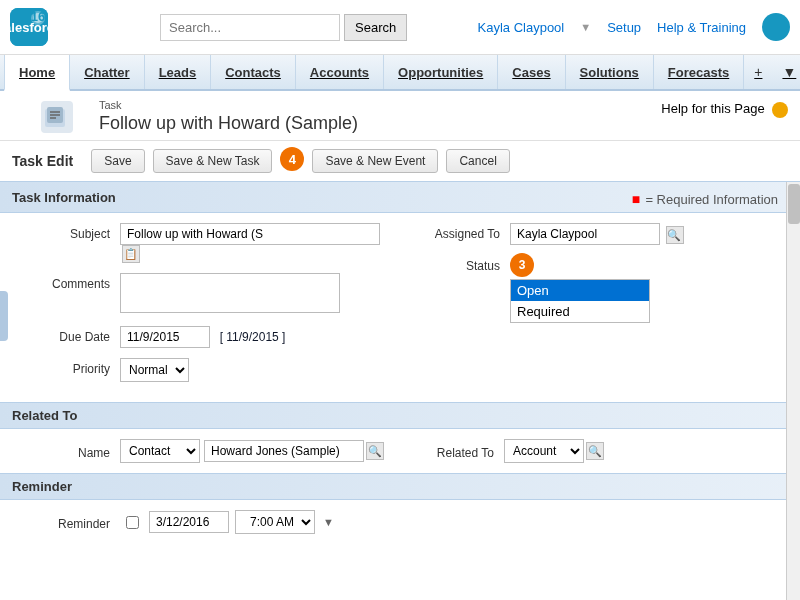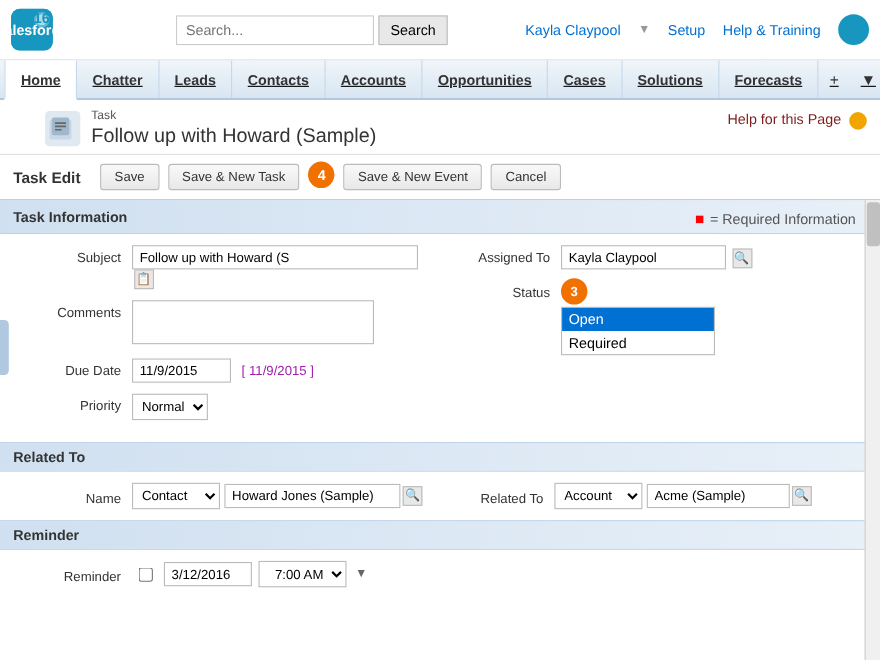--- a/index.html
+++ b/index.html
@@ -152,21 +152,21 @@
       border-radius: 4px;
       display: flex;
       align-items: center;
       justify-content: center;
       font-size: 16px;
     }
     .help-link {
       position: absolute;
       right: 12px;
       top: 10px;
-      color: #7f1d1d;
+      color: #000000;
       font-size: 12px;
       cursor: pointer;
       margin-left: 44px;
     }
     .help-icon-circle {
       display: inline-block;
       width: 16px;
       height: 16px;
       background: #f0a500;
       border-radius: 50%;
@@ -308,21 +308,21 @@
       cursor: pointer;
       text-align: center;
       line-height: 16px;
       font-size: 11px;
       vertical-align: middle;
       margin-left: 2px;
     }
 
     .date-bracket {
       font-size: 12px;
-      color: #a21caf;
+      color: #0f172a;
       margin-left: 6px;
     }
 
     
     .reminder-row {
       display: flex;
       align-items: center;
       gap: 6px;
       padding: 10px 20px;
       background: white;
@@ -414,21 +414,21 @@
   <div class="nav-item">Forecasts</div>
   <div class="nav-plus">+</div>
   <div class="nav-down">▼</div>
 </div>
 
 <div class="page-content" style="position:relative;">
 
   <div class="side-indicator"></div>
 
   <div class="page-title-area">
-    <div style="display:flex;align-items:center;gap:10px;padding-left:29px;">
+    <div style="display:flex;align-items:center;gap:26px;padding-left:29px;">
       <div class="page-icon">
         <svg width="28" height="28" viewBox="0 0 28 28">
           <rect x="2" y="6" width="20" height="18" rx="2" fill="#c8d8e8"></rect>
           <rect x="4" y="4" width="16" height="16" rx="2" fill="#a0b8cc"></rect>
           <line x1="7" y1="9" x2="17" y2="9" stroke="#666" stroke-width="1.5"></line>
           <line x1="7" y1="12" x2="17" y2="12" stroke="#666" stroke-width="1.5"></line>
           <line x1="7" y1="15" x2="13" y2="15" stroke="#666" stroke-width="1.5"></line>
         </svg>
       </div>
       <div>
@@ -533,21 +533,20 @@
         </select>
         <input class="form-input" type="text" style="width: 160px; margin-left: 4px;" value="Howard Jones (Sample)">
         <span class="lookup-icon">🔍</span>
       </div>
 
       <div style="display:flex;align-items:center;margin-left:20px;">
         <div class="form-label">Related To</div>
         <select class="form-select" style="width:80px;">
           <option>Account</option>
         </select>
-        <input class="form-input" type="text" style="width: 130px; margin-left: 4px;" value="Acme (Sample)">
         <span class="lookup-icon">🔍</span>
       </div>
     </div>
   </div>
 
   <div class="section-bar">
     <span class="section-bar-title">Reminder</span>
   </div>
 
   <div class="reminder-row">

